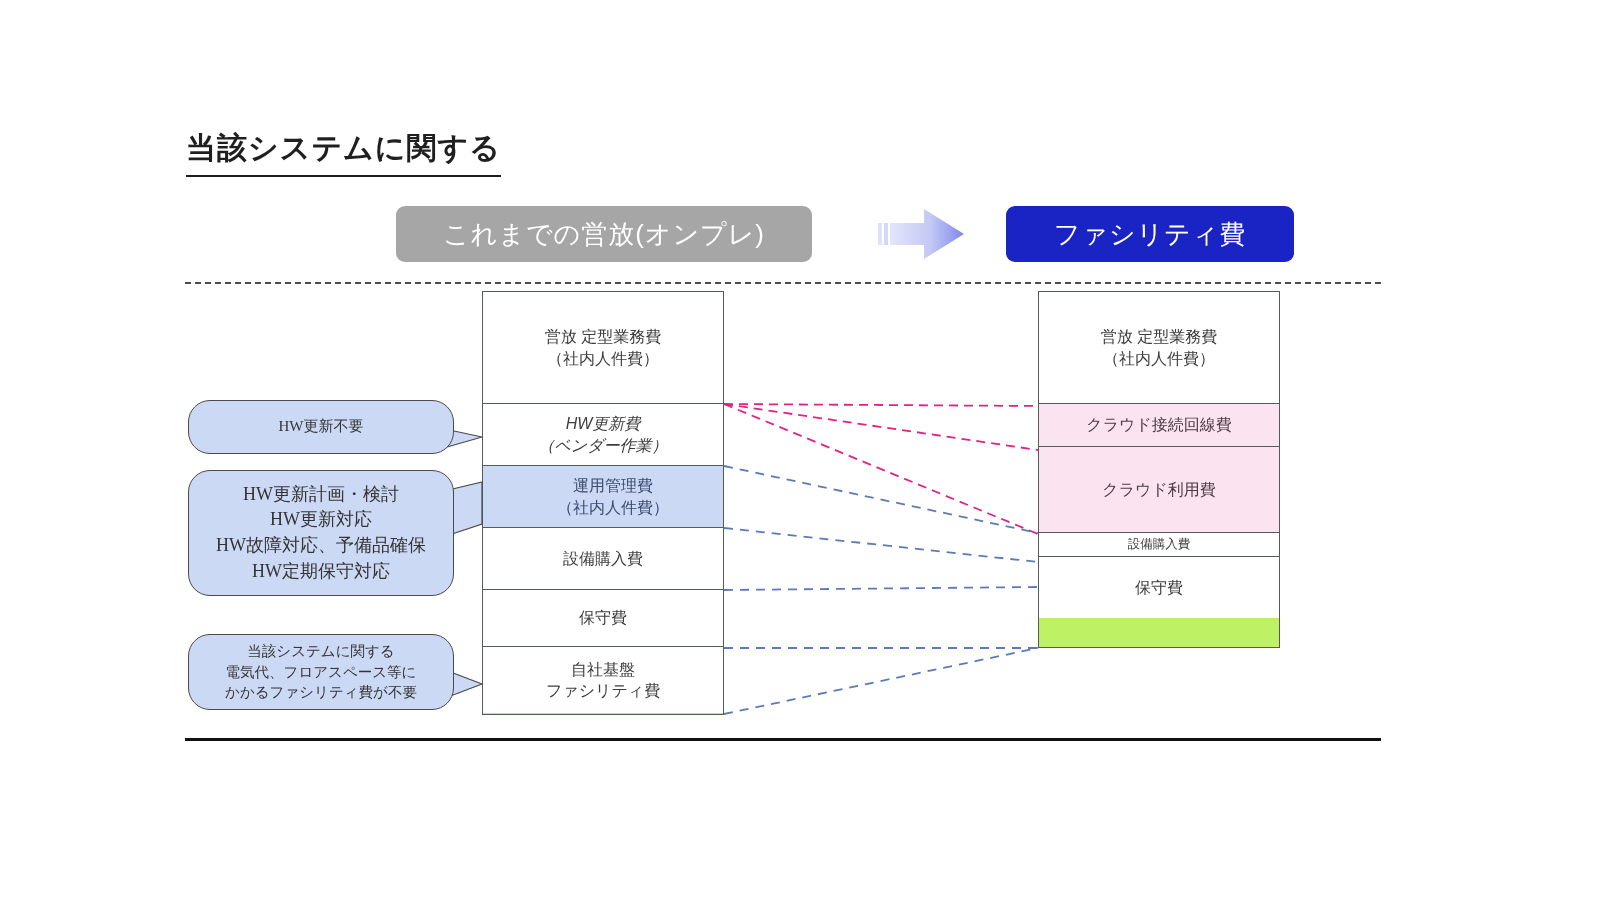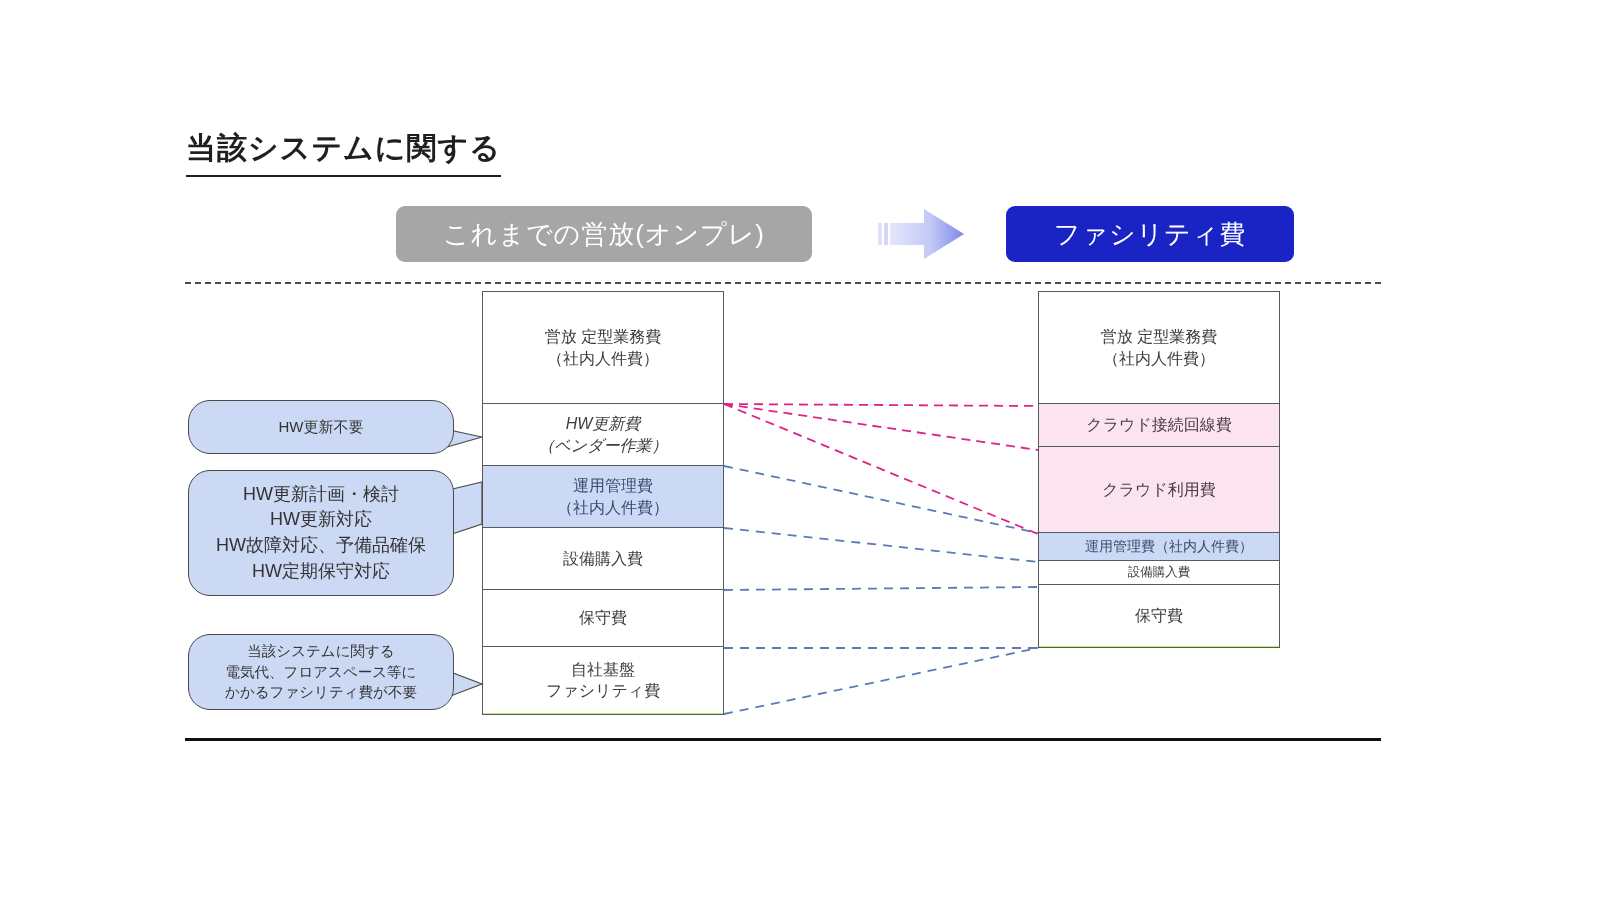--- a/index.html
+++ b/index.html
@@ -133,20 +133,21 @@
     justify-content: center;
     text-align: center;
     background: #ccd9f5;
     border: 1.2px solid #4a4a4a;
     border-radius: 22px;
     color: #333333;
     line-height: 1.42;
     white-space: pre-line;
     font-size: 15px;
     padding: 0 14px;
+    font-family: Liberation Serif, serif;
   }
   #callout-hw-refresh   { left: 188px; top: 400px; width: 266px; height: 54px; font-size: 15px; }
   #callout-hw-ops       { left: 188px; top: 470px; width: 266px; height: 126px; font-size: 18px; }
   #callout-facility     { left: 188px; top: 634px; width: 266px; height: 76px; font-size: 14.5px; }
 
   #callout-tails {
     position: absolute;
     left: 0; top: 0;
     width: 1600px; height: 900px;
     pointer-events: none;
@@ -208,21 +209,20 @@
       <div class="seg sz-normal" style="height: 62px;">設備購入費</div>
       <div class="seg sz-normal" style="height: 57px;">保守費</div>
       <div class="seg sz-normal" style="height: 66px;">自社基盤
 ファシリティ費</div>
     </div>
   <div class="column" id="column-cloud">
       <div class="seg sz-normal" style="height: 112px;">営放 定型業務費
 （社内人件費）</div>
       <div class="seg sz-normal fill-pink" style="height: 43px;">クラウド接続回線費</div>
       <div class="seg sz-normal fill-pink" style="height: 86px;">クラウド利用費</div>
-      <div class="seg sz-small fill-blue" style="height: 28px;">運用管理費（社内人件費）</div>
       <div class="seg sz-tiny" style="height: 24px;">設備購入費</div>
       <div class="seg sz-normal" style="height: 61px;">保守費</div>
     </div>
 
   <svg id="callout-tails" viewBox="0 0 1600 900">
     <path d="M440 428 L482 437 L440 449 Z" fill="#ccd9f5" stroke="#4a4a4a" stroke-width="1.2"></path>
     <path d="M440 492 L482 482 L482 524 L440 538 Z" fill="#ccd9f5" stroke="#4a4a4a" stroke-width="1.2"></path>
     <path d="M440 668 L482 684 L440 700 Z" fill="#ccd9f5" stroke="#4a4a4a" stroke-width="1.2"></path>
   </svg>
 

